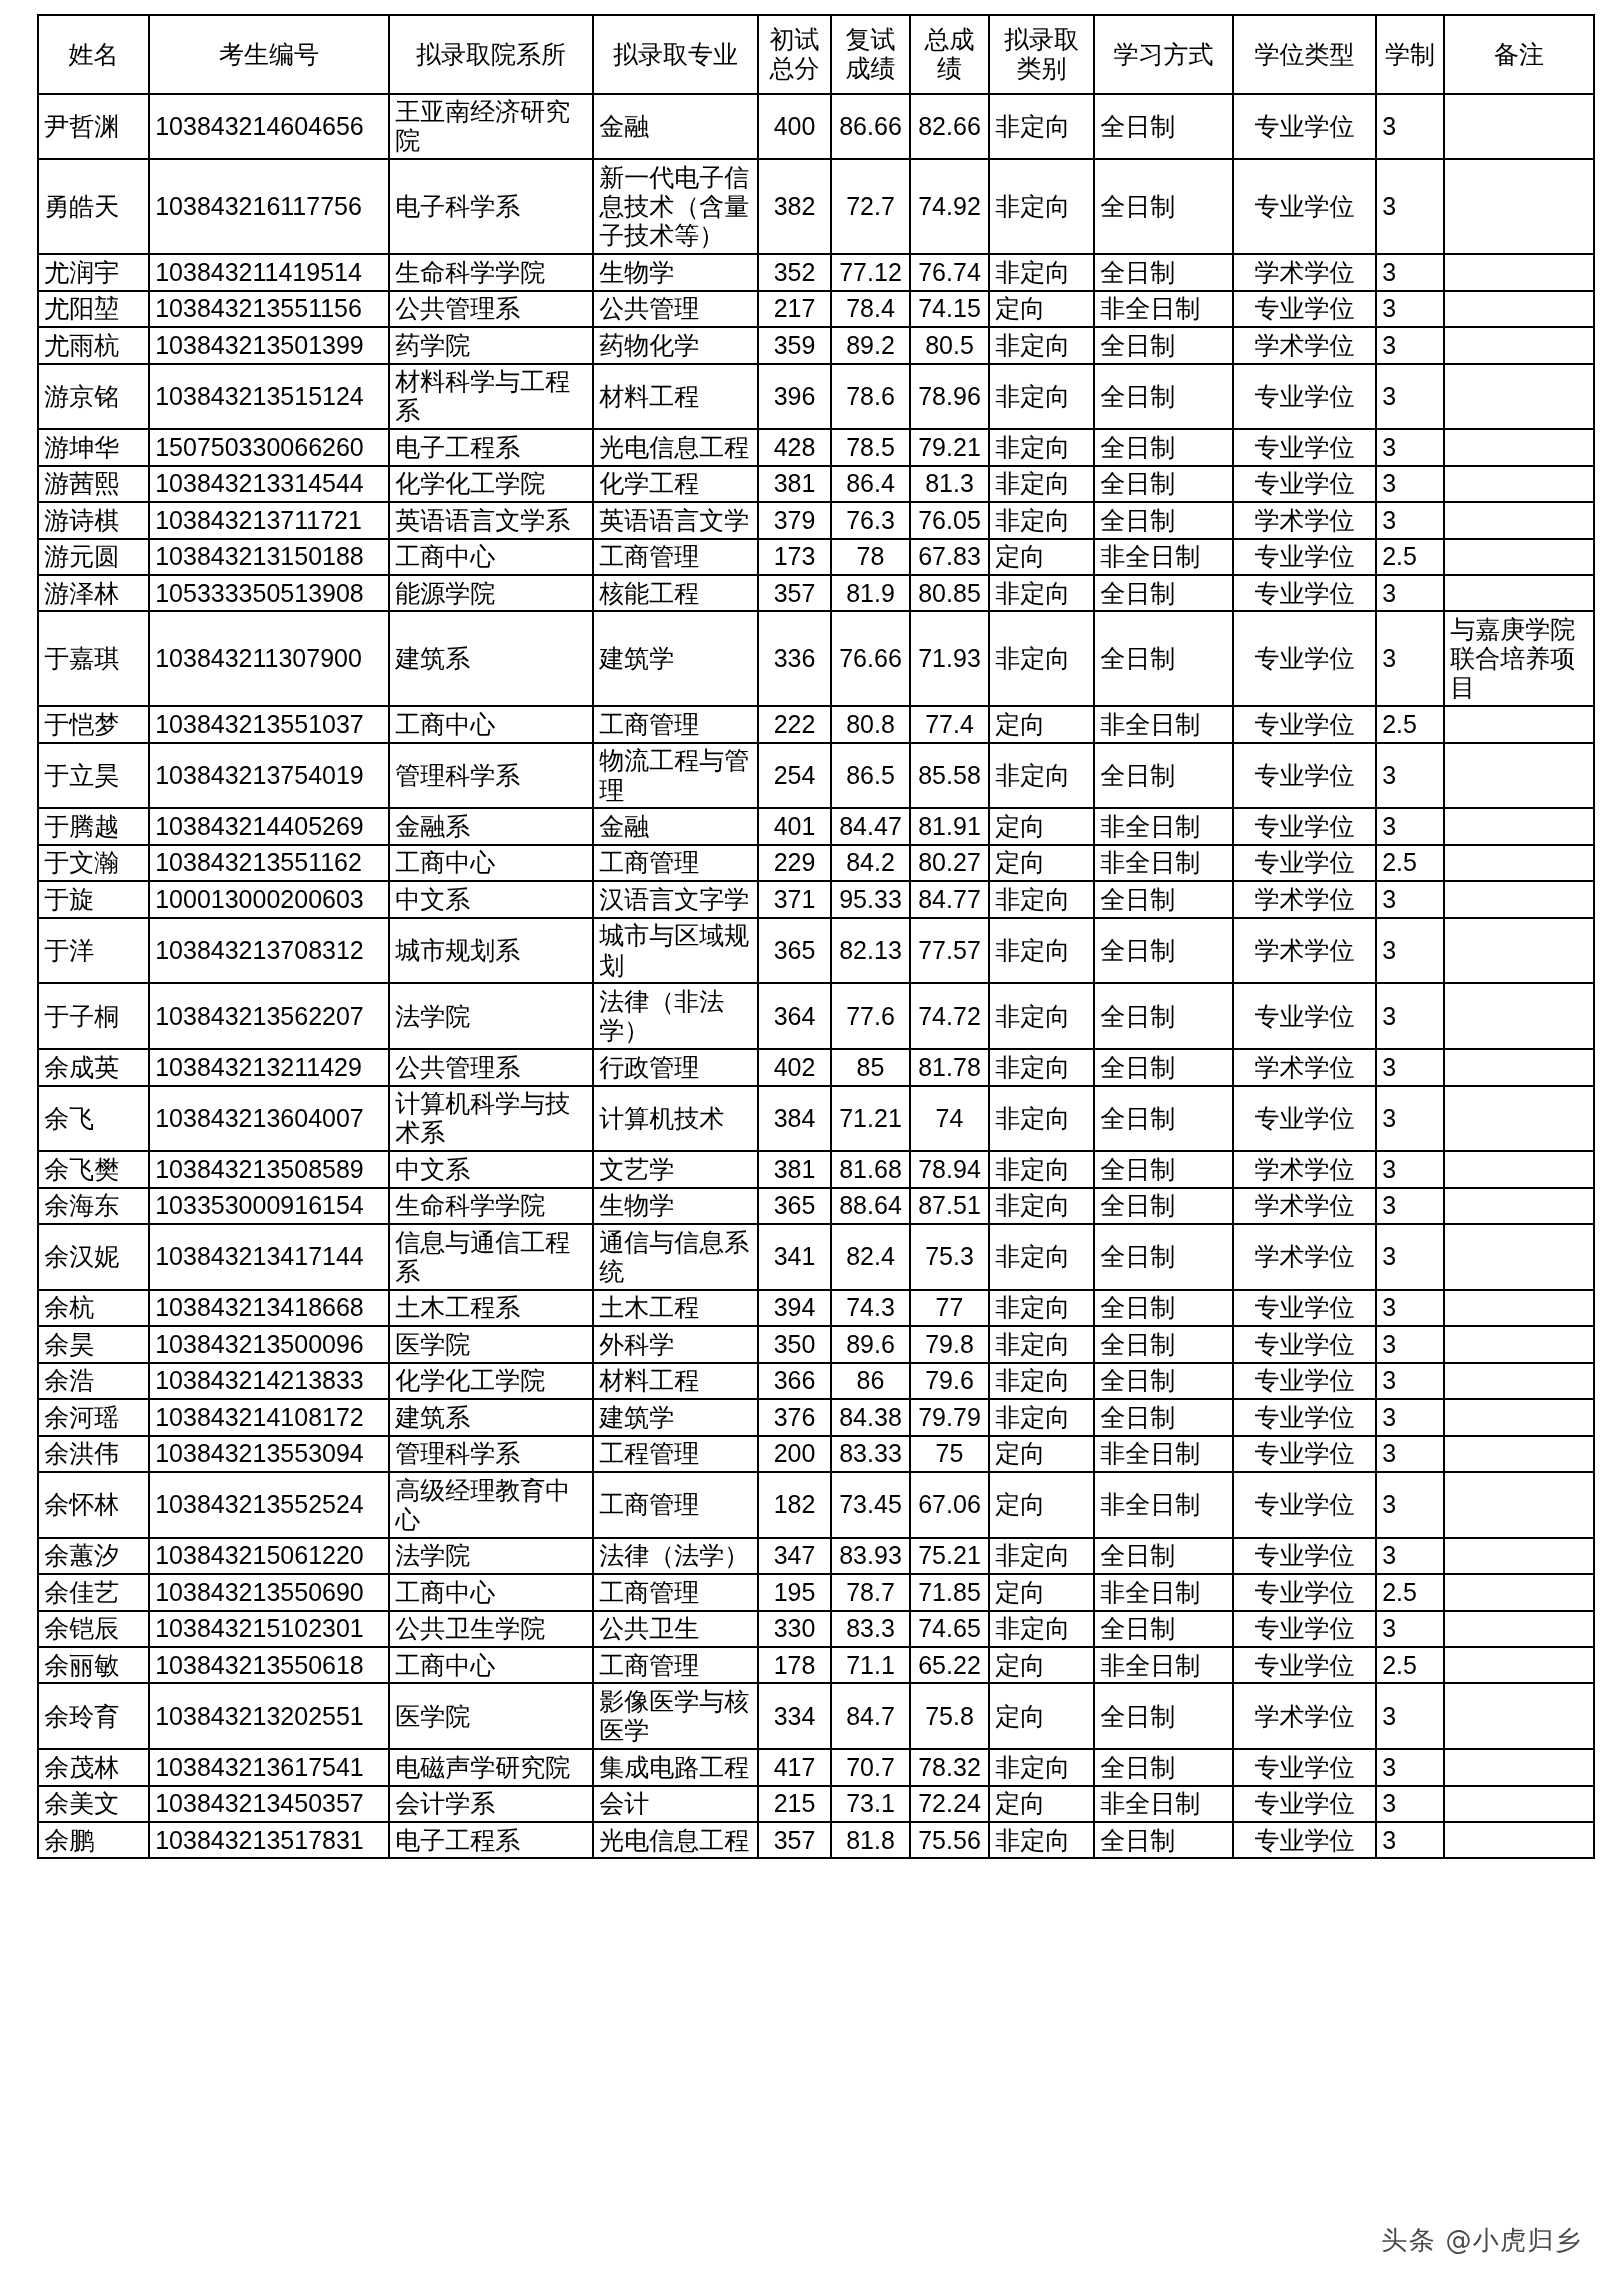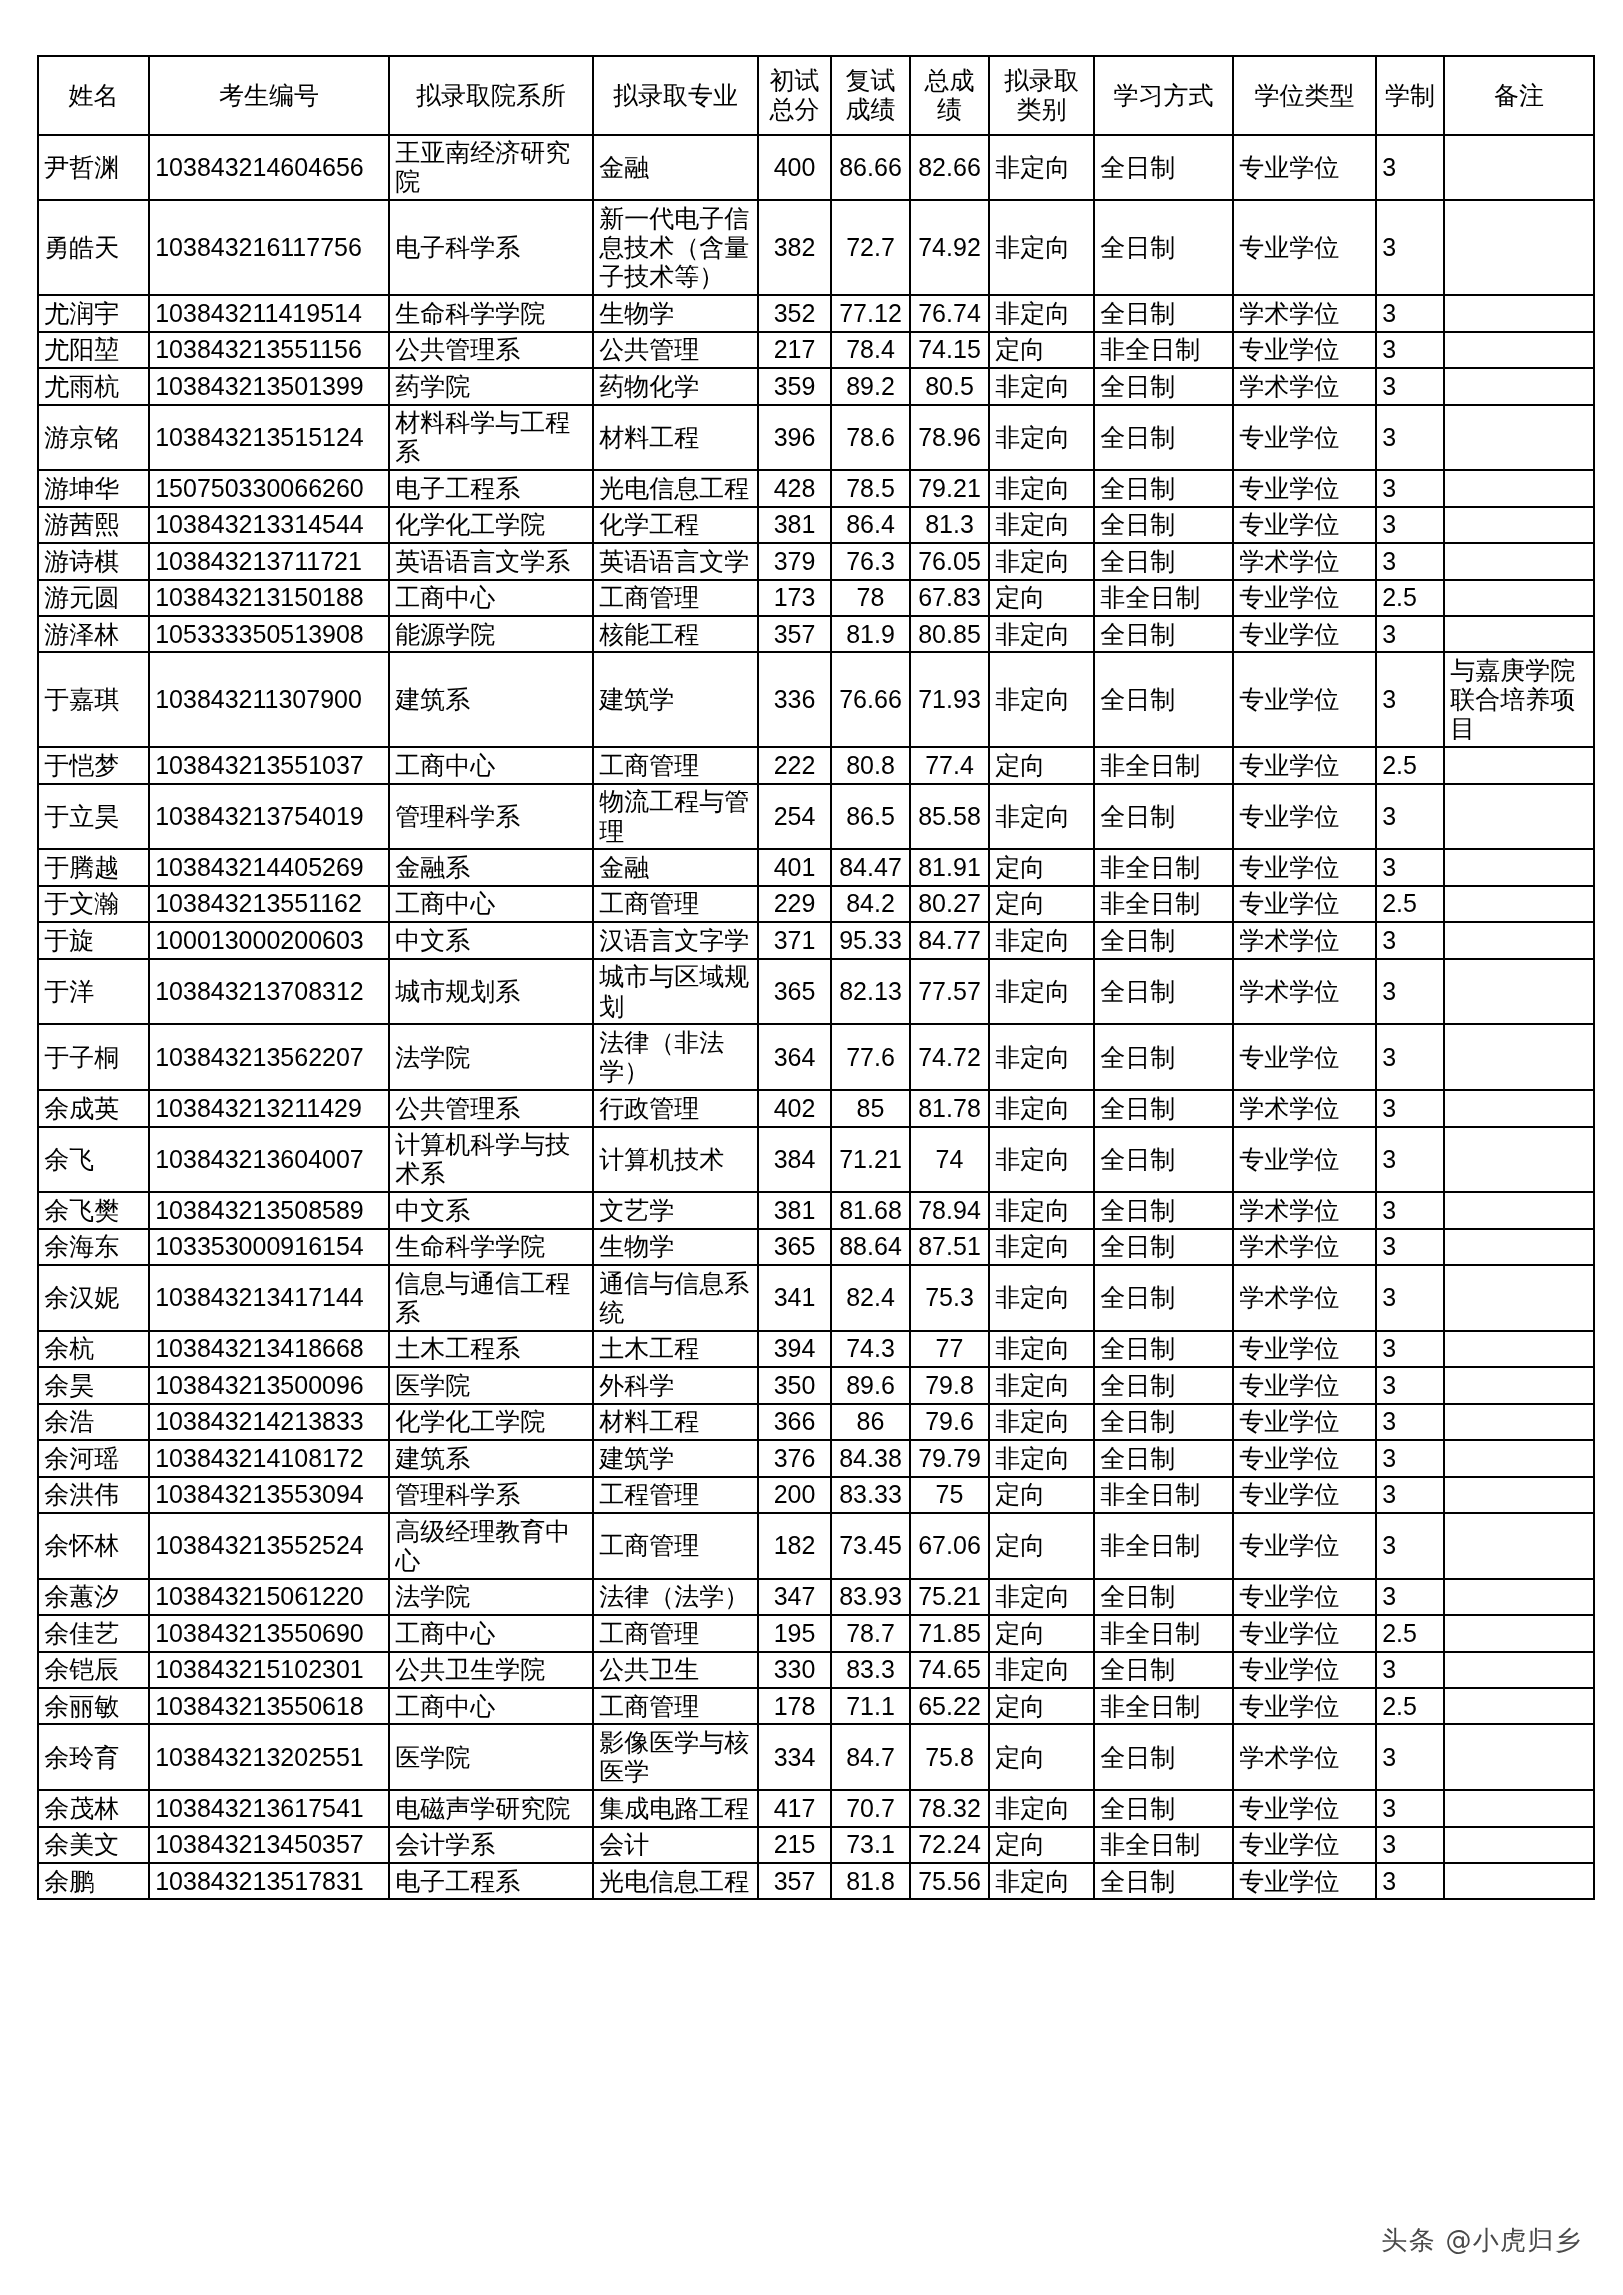--- a/index.html
+++ b/index.html
@@ -19,21 +19,20 @@
     position: absolute;
     left: 37px;
     top: 14.4px;
     width: 1555px;
   }
   table.admission {
     border-collapse: collapse;
     table-layout: fixed;
     width: 1555px;
     border: 2.6px solid #000;
-    margin-top: 41px;
   }
   table.admission th,
   table.admission td {
     border: 2px solid #000;
     padding: 2.6px 5.2px;
     font-size: 25px;
     line-height: 1.17;
     vertical-align: middle;
     word-break: break-all;
     overflow-wrap: anywhere;
@@ -57,21 +56,21 @@
   col.c-years    { width: 68px; }
   col.c-remark   { width: 150px; }
 
   td.name   { }
   td.id     { }
   td.dept   { text-align: left; }
   td.major  { text-align: left; }
   td.num    { text-align: center; }
   td.type   { text-align: left; }
   td.mode   { text-align: left; }
-  td.degree { text-align: left; }
+  td.degree { text-align: center; }
   td.years  { text-align: left; }
   td.remark { text-align: left; }
 
   .watermark {
     position: absolute;
     right: 41px;
     top: 2223px;
     font-size: 26px;
     color: #3a3a3a;
     letter-spacing: 1.3px;

